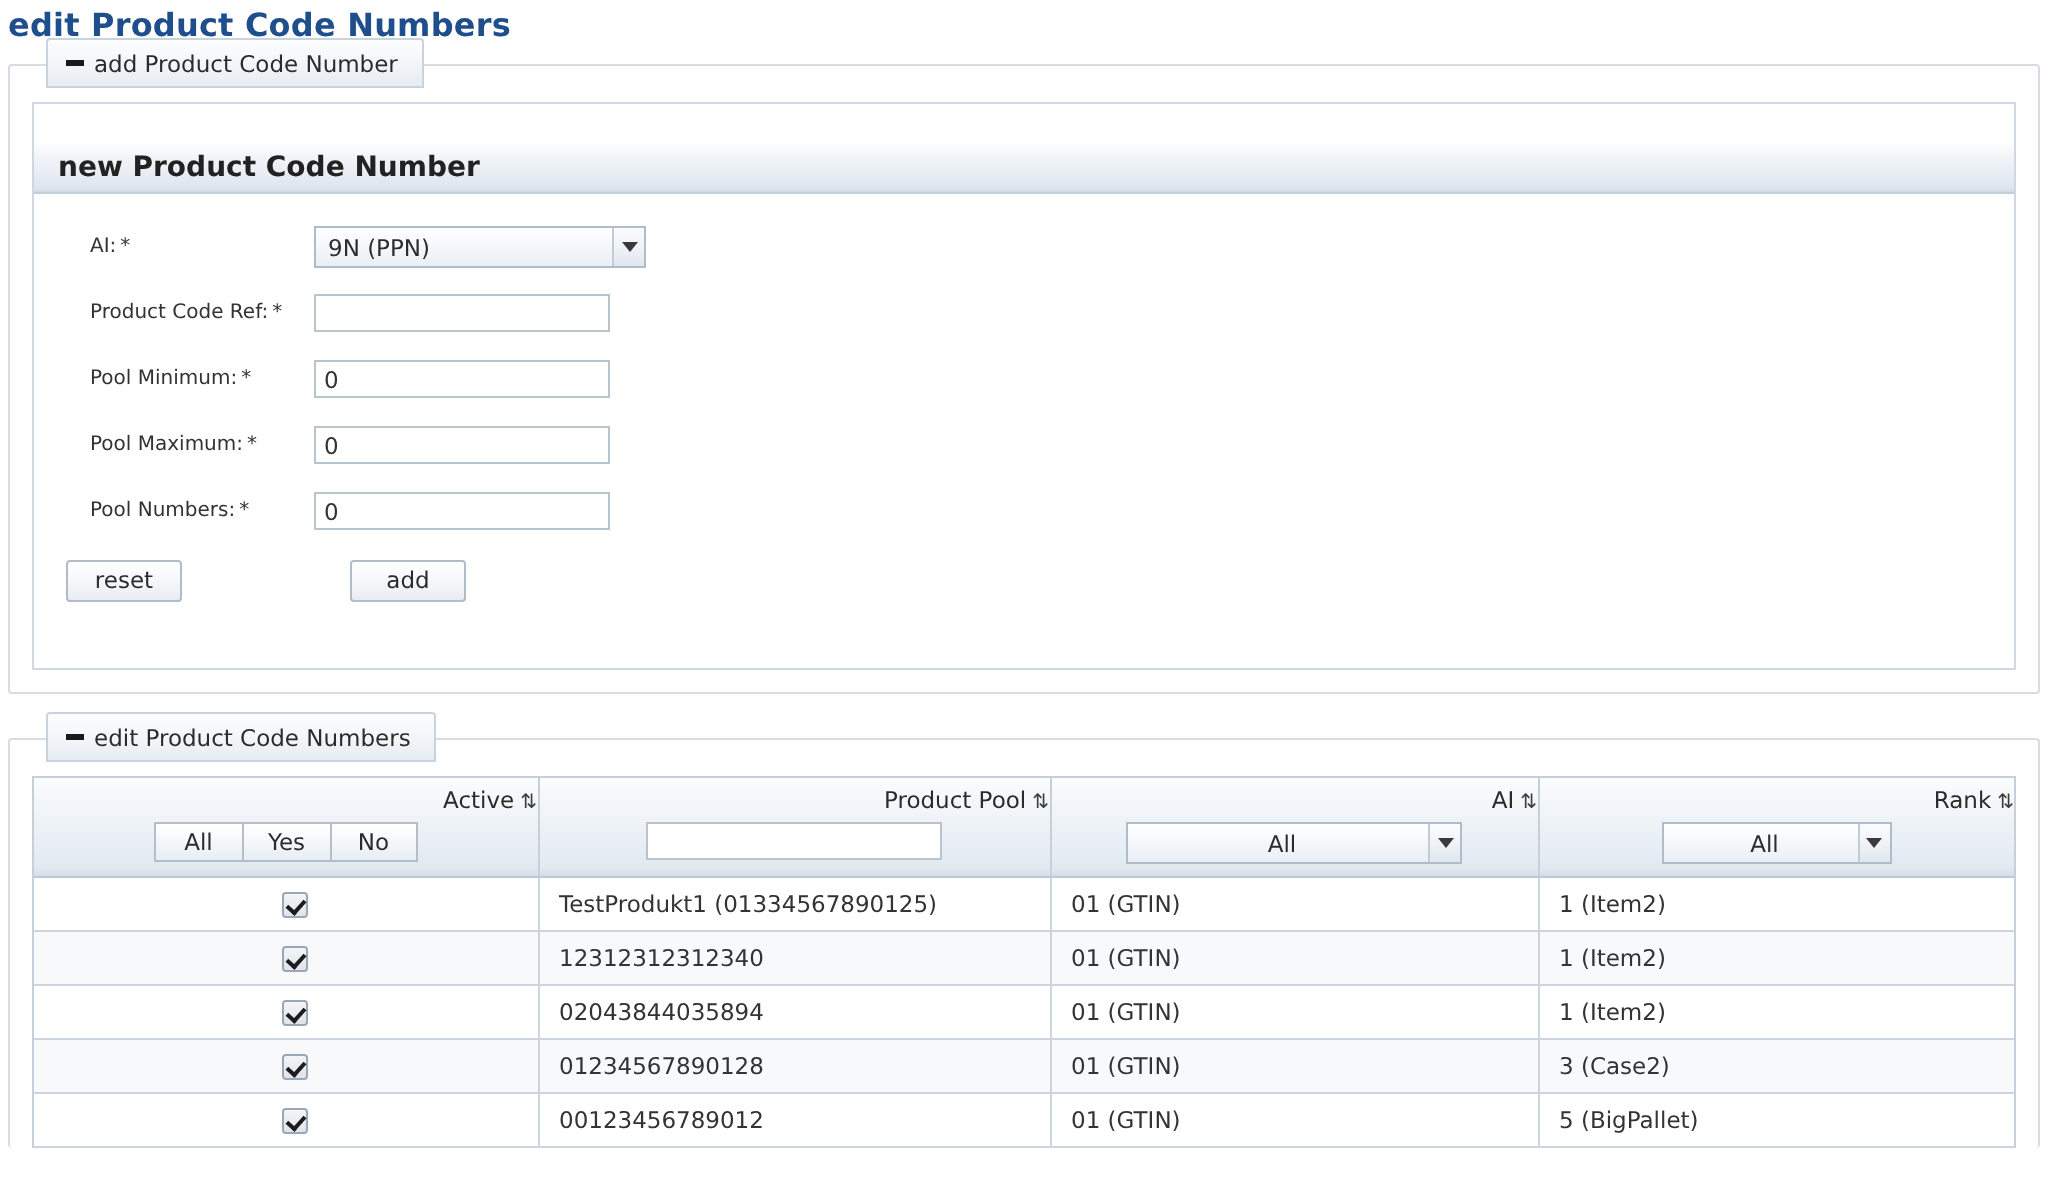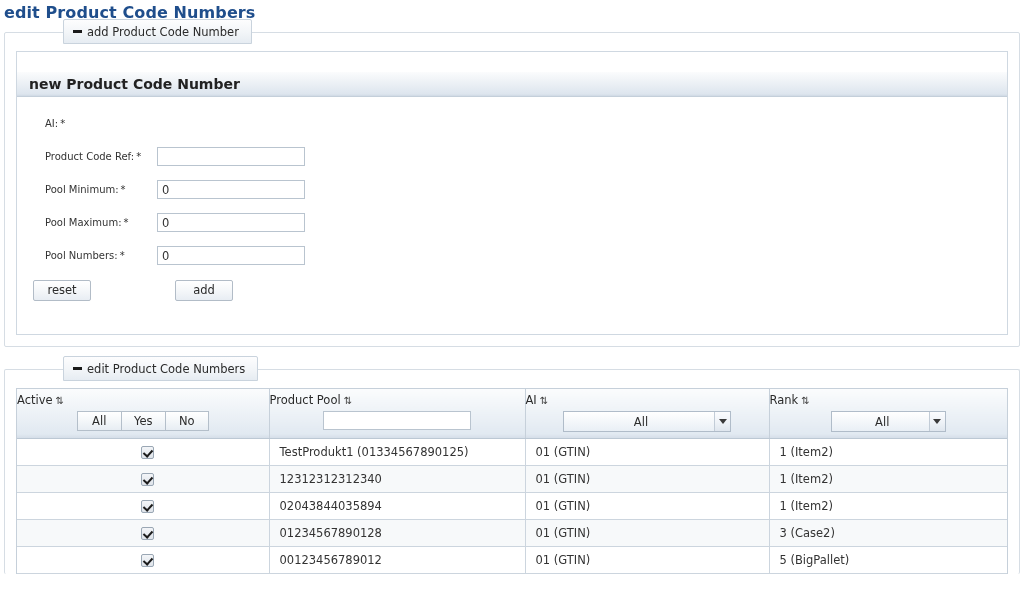--- a/index.html
+++ b/index.html
@@ -46,21 +46,20 @@
     height: 25px;
     padding: 0 12px 0 9px;
     background: linear-gradient(to bottom, #fdfdfe 0%, #f2f5f8 55%, #e6ecf2 100%);
     border: 1px solid #c9d3dd;
     border-bottom: 1px solid #c9d3dd;
     border-radius: 2px 2px 0 0;
     font-size: 11.5px;
     color: #2b2b2b;
     box-sizing: border-box;
     white-space: nowrap;
-    margin-left: 40px;
   }
   .legend .collapse-mark {
     display: inline-block;
     width: 9px;
     height: 3px;
     background: #1a1a1a;
     margin-top: -1px;
   }
 
   
@@ -189,21 +188,21 @@
     background: linear-gradient(to bottom, #fbfcfd 0%, #f0f4f8 38%, #e1e9f1 92%, #d5dee8 100%);
     border-right: 1px solid #c6d0da;
     border-bottom: 1px solid #bcc8d4;
     padding: 4px 0 6px 0;
     font-weight: normal;
     color: #2b2b2b;
     vertical-align: top;
   }
   table.grid th:last-child { border-right: none; }
   .th-title {
-    text-align: left;
+    text-align: right;
     font-size: 11.5px;
     color: #2b2b2b;
     padding-bottom: 4px;
     white-space: nowrap;
   }
   .sort-ico {
     display: inline-block;
     font-size: 10px;
     color: #3c3c3c;
     margin-left: 3px;
@@ -294,20 +293,24 @@
   </div>
 
   <div class="panel">
     <div class="panel-head">new Product Code Number</div>
     <div class="panel-body">
 
       <div class="frow">
         <div class="flabel">
           <span>AI:</span><span class="req">*</span>
         </div>
+        <div class="sel sel-ai">
+          <span class="val">9N (PPN)</span>
+          <span class="arrow"></span>
+        </div>
       </div>
 
       <div class="frow">
         <div class="flabel">
           <span>Product Code Ref:</span><span class="req">*</span>
         </div>
         <input class="txt" type="text" value="" style="">
       </div>
 
 

